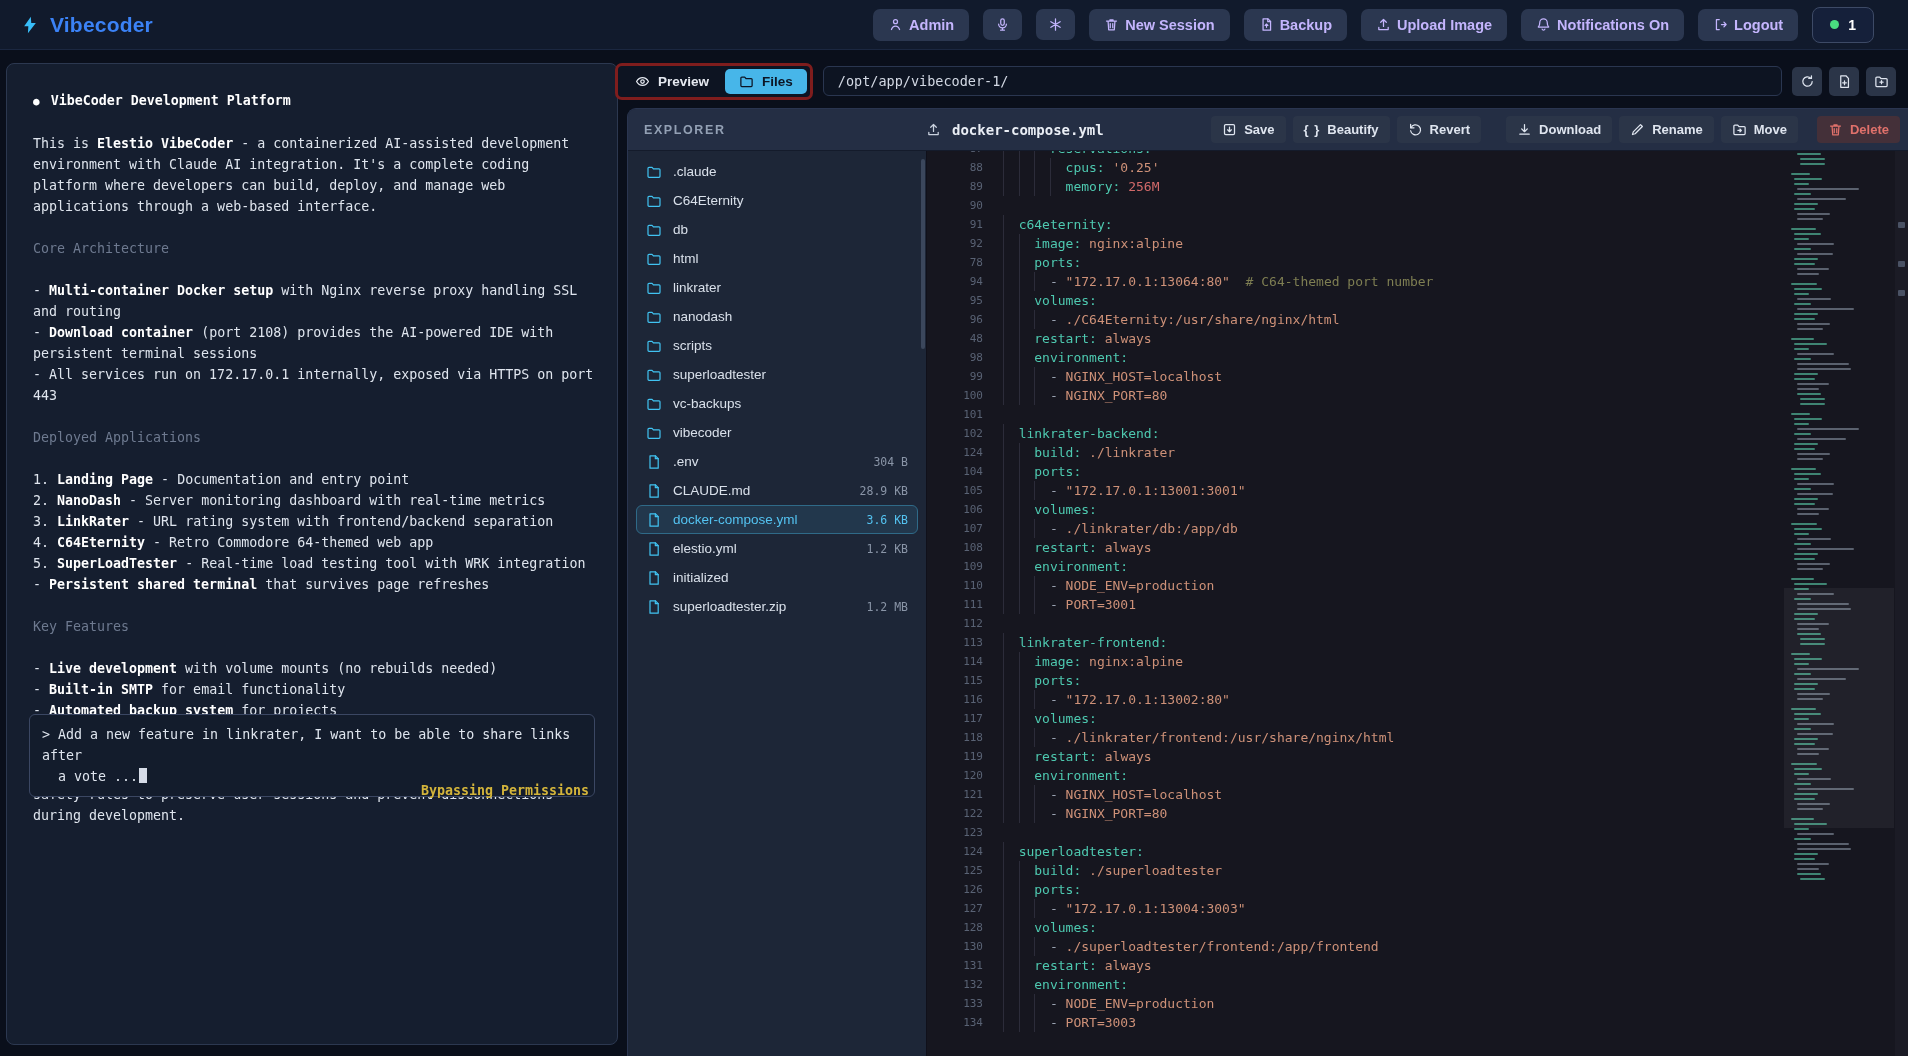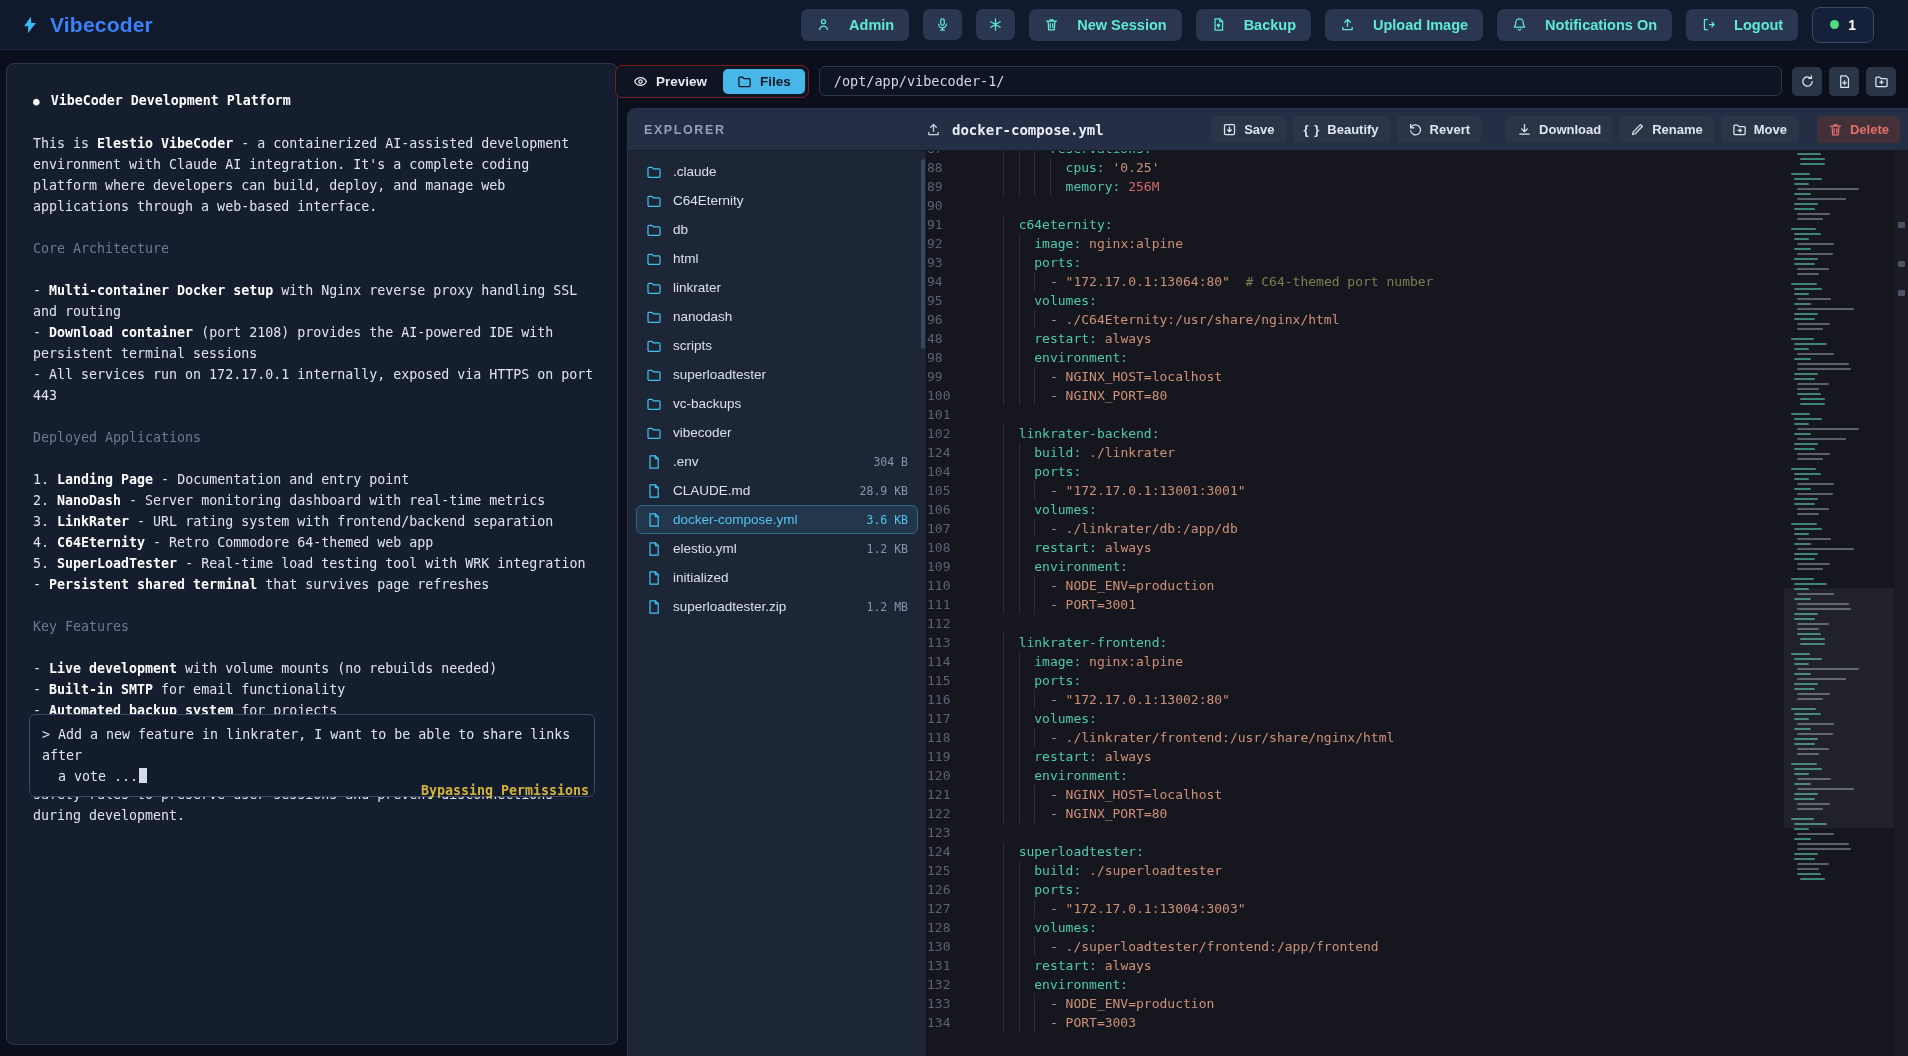--- a/index.html
+++ b/index.html
@@ -7,41 +7,41 @@
   .icn{display:inline-flex;align-items:center;justify-content:center;line-height:0}
   .icn svg{width:15px;height:15px;stroke:currentColor;fill:none;stroke-width:2;stroke-linecap:round;stroke-linejoin:round}
 
   
   .topbar{position:absolute;left:0;top:0;width:1908px;height:50px;background:#111a2c;border-bottom:1px solid #1b2740;display:flex;align-items:center}
   .brand{display:flex;align-items:center;gap:10px;margin-left:20px}
   .brand .icn svg{width:20px;height:20px;fill:var(--bolt);stroke:none}
   .brand-name{color:var(--logo);font-size:21px;font-weight:bold;letter-spacing:.2px}
   .tb-actions{margin-left:auto;display:flex;align-items:center;gap:14px;margin-right:34px}
   .tb-btns{display:flex;align-items:center;gap:14px}
-  .tb-btn{display:flex;align-items:flex-start;gap:18px;background:#2b3750;border:none;border-radius:7px;color:#5eead4;font-size:14.5px;font-weight:700;padding:8px 15px;font-family:inherit;cursor:pointer}
+  .tb-btn{display:flex;align-items:flex-start;gap:6px;background:#2b3750;border:none;border-radius:7px;color:#c4b5fd;font-size:14.5px;font-weight:700;padding:8px 15px;font-family:inherit;cursor:pointer}
   .tb-btn.icon-only{padding:8px 12px}
   .session-badge{display:flex;align-items:center;gap:9px;border:1px solid #3d4a66;background:#15203a;border-radius:8px;padding:9px 17px;color:#fff;font-weight:700;font-size:14px}
   .dot{width:9px;height:9px;border-radius:50%;background:var(--success)}
 
   
   .doc-panel{position:absolute;left:6px;top:63px;width:612px;height:982px;background:#151e2f;border:1px solid #2c3850;border-radius:8px;color:#dfe5ee;font-family:"DejaVu Sans Mono",monospace;font-size:13.3px;line-height:21px}
   .doc-inner{padding:26px 22px 0 26px}
   .doc-title{font-weight:bold;color:#fff;display:flex;gap:11px;align-items:baseline}
   .doc-title .bl{font-size:11px;color:#fff}
   .blk{margin-top:21px;white-space:pre-wrap}
   .blk.li+.blk.li{margin-top:0}
   .blk.h{color:#6e7a90}
   .blk b,.doc-panel b{color:#fff;font-weight:bold}
   .prompt-box{position:absolute;left:22px;right:22px;top:650px;border:1px solid #3b4763;border-radius:6px;padding:9px 12px;min-height:50px;background:#131c2c;white-space:pre-wrap}
   .cursor{display:inline-block;width:8px;height:15px;background:#d6dce8;vertical-align:-2px;margin-left:1px}
   .perm{position:absolute;right:28px;top:716px;color:var(--warn);font-weight:bold;font-size:13.3px}
 
   
   .right-top{position:absolute;left:615px;right:12px;top:64px;height:34px;display:flex;align-items:center;gap:10px}
-  .toggle{display:flex;align-items:center;background:#0d1422;border:1px solid #7f1d1d;border-radius:7px;padding:3px;gap:2px}
+  .toggle{display:flex;align-items:center;background:#0d1422;border:3px solid #7f1d1d;border-radius:7px;padding:3px;gap:2px}
   .seg{display:flex;align-items:center;gap:8px;padding:5px 14px;border-radius:5px;color:#e5e9f0;font-size:13.5px;font-weight:700;cursor:pointer}
   .seg.active{background:var(--accent);color:#0c1524}
   .pathbar{flex:1;height:30px;background:#0d1422;border:1px solid #2a3650;border-radius:6px;color:#d3d9e4;font-family:"DejaVu Sans Mono",monospace;font-size:13.5px;padding:0 14px;outline:none}
   .mini-btn{width:30px;height:29px;background:#2b3548;border:none;border-radius:5px;color:#dfe5ef;display:flex;align-items:center;justify-content:center;cursor:pointer}
 
   
   .panel{position:absolute;left:627px;top:108px;right:0;bottom:0;background:#1d2637;border:1px solid #2a3550;border-right:none;border-bottom:none;border-top-left-radius:9px;overflow:hidden;display:flex;flex-direction:column}
   .panel-header{height:42px;background:#242e44;display:flex;align-items:center;border-bottom:1px solid #141b2b;flex:none}
   .ph-explorer{width:298px;padding-left:16px;color:#93a0b4;font-size:12.5px;font-weight:700;letter-spacing:1.6px;flex:none}
   .ph-file{display:flex;align-items:center;gap:11px;color:#eaeef5;font-size:14px;font-weight:700;font-family:"DejaVu Sans Mono",monospace}
@@ -62,21 +62,21 @@
   .ex-name{white-space:nowrap}
   .ex-item .size{margin-left:auto;color:#8a95a7;font-size:11.5px;font-family:"DejaVu Sans Mono",monospace}
   .ex-item.selected{background:rgba(70,182,233,.12);border-color:#2f6a88;color:#54c3f1}
   .ex-item.selected .size{color:#54c3f1}
   .exsb{position:absolute;right:1px;top:8px;width:4px;height:190px;background:#3b475c;border-radius:2px}
 
   
   .editor{flex:1;background:#16161f;border-left:1px solid #10101a;position:relative;font-family:"DejaVu Sans Mono",monospace;overflow:hidden}
   .code{position:absolute;top:-12px;left:0;right:130px}
   .row{display:flex;height:19px;line-height:19px;font-size:13px;white-space:pre}
-  .ln{width:56px;text-align:left;color:#596274;flex:none;font-size:13px}
+  .ln{width:56px;text-align:right;color:#596274;flex:none;font-size:11px}
   .lc{padding-left:20px;color:#abb2bf}
   .ind{display:inline-block;width:2ch;height:19px;vertical-align:top;background:linear-gradient(to right,#2c2c3a 1px,transparent 1px)}
   .tk-k{color:var(--yml-key)}
   .tk-s{color:var(--yml-str)}
   .tk-n{color:var(--yml-num)}
   .tk-c{color:var(--yml-comment)}
   .tk-d{color:#9aa2b1}
 
   
   .minimap{position:absolute;top:2px;right:16px;width:104px;bottom:0}
@@ -474,21 +474,21 @@
       <div class="exsb"></div>
     </nav>
     <div class="editor">
       <div class="code">
           <div class="row"><span class="ln">87</span><span class="lc"><span class="ind"></span><span class="ind"></span><span class="ind"></span><span class="tk-k">reservations:</span></span></div>
           <div class="row"><span class="ln">88</span><span class="lc"><span class="ind"></span><span class="ind"></span><span class="ind"></span><span class="ind"></span><span class="tk-k">cpus:</span><span> </span><span class="tk-s">'0.25'</span></span></div>
           <div class="row"><span class="ln">89</span><span class="lc"><span class="ind"></span><span class="ind"></span><span class="ind"></span><span class="ind"></span><span class="tk-k">memory:</span><span> </span><span class="tk-n">256M</span></span></div>
           <div class="row"><span class="ln">90</span><span class="lc"></span></div>
           <div class="row"><span class="ln">91</span><span class="lc"><span class="ind"></span><span class="tk-k">c64eternity:</span></span></div>
           <div class="row"><span class="ln">92</span><span class="lc"><span class="ind"></span><span class="ind"></span><span class="tk-k">image:</span><span> </span><span class="tk-s">nginx:alpine</span></span></div>
-          <div class="row"><span class="ln">93</span><span class="lc"><span class="ind"></span><span class="ind"></span><span class="tk-k">ports:</span></span></div>
+          <div class="row"><span class="ln">78</span><span class="lc"><span class="ind"></span><span class="ind"></span><span class="tk-k">ports:</span></span></div>
           <div class="row"><span class="ln">94</span><span class="lc"><span class="ind"></span><span class="ind"></span><span class="ind"></span><span class="tk-d">- </span><span class="tk-s">"172.17.0.1:13064:80"</span><span>  </span><span class="tk-c"># C64-themed port number</span></span></div>
           <div class="row"><span class="ln">95</span><span class="lc"><span class="ind"></span><span class="ind"></span><span class="tk-k">volumes:</span></span></div>
           <div class="row"><span class="ln">96</span><span class="lc"><span class="ind"></span><span class="ind"></span><span class="ind"></span><span class="tk-d">- </span><span class="tk-s">./C64Eternity:/usr/share/nginx/html</span></span></div>
           <div class="row"><span class="ln">48</span><span class="lc"><span class="ind"></span><span class="ind"></span><span class="tk-k">restart:</span><span> </span><span class="tk-s">always</span></span></div>
           <div class="row"><span class="ln">98</span><span class="lc"><span class="ind"></span><span class="ind"></span><span class="tk-k">environment:</span></span></div>
           <div class="row"><span class="ln">99</span><span class="lc"><span class="ind"></span><span class="ind"></span><span class="ind"></span><span class="tk-d">- </span><span class="tk-s">NGINX_HOST=localhost</span></span></div>
           <div class="row"><span class="ln">100</span><span class="lc"><span class="ind"></span><span class="ind"></span><span class="ind"></span><span class="tk-d">- </span><span class="tk-s">NGINX_PORT=80</span></span></div>
           <div class="row"><span class="ln">101</span><span class="lc"></span></div>
           <div class="row"><span class="ln">102</span><span class="lc"><span class="ind"></span><span class="tk-k">linkrater-backend:</span></span></div>
           <div class="row"><span class="ln">124</span><span class="lc"><span class="ind"></span><span class="ind"></span><span class="tk-k">build:</span><span> </span><span class="tk-s">./linkrater</span></span></div>

